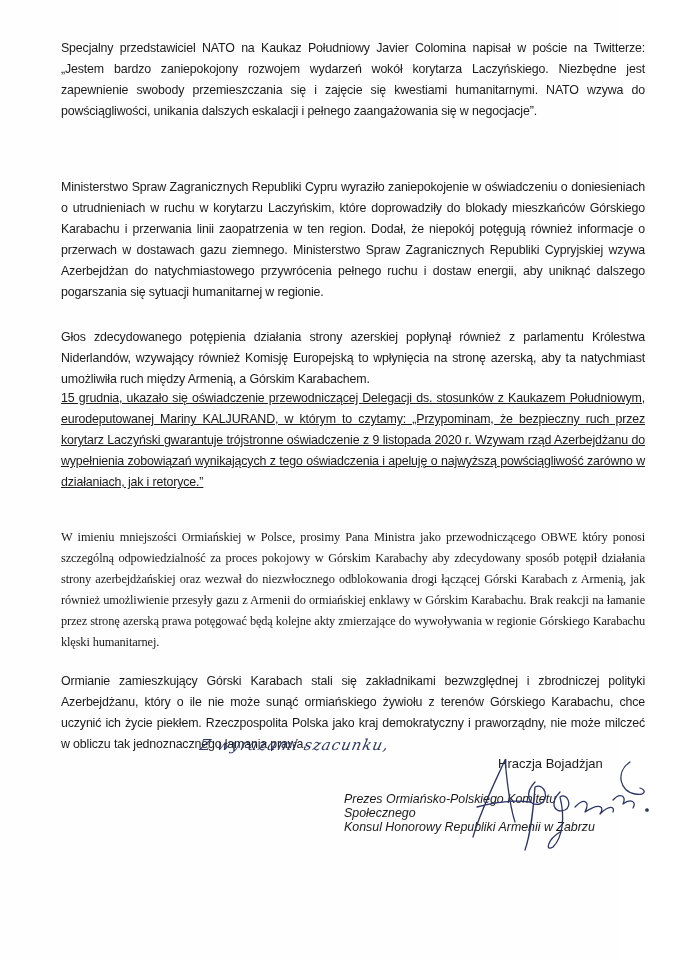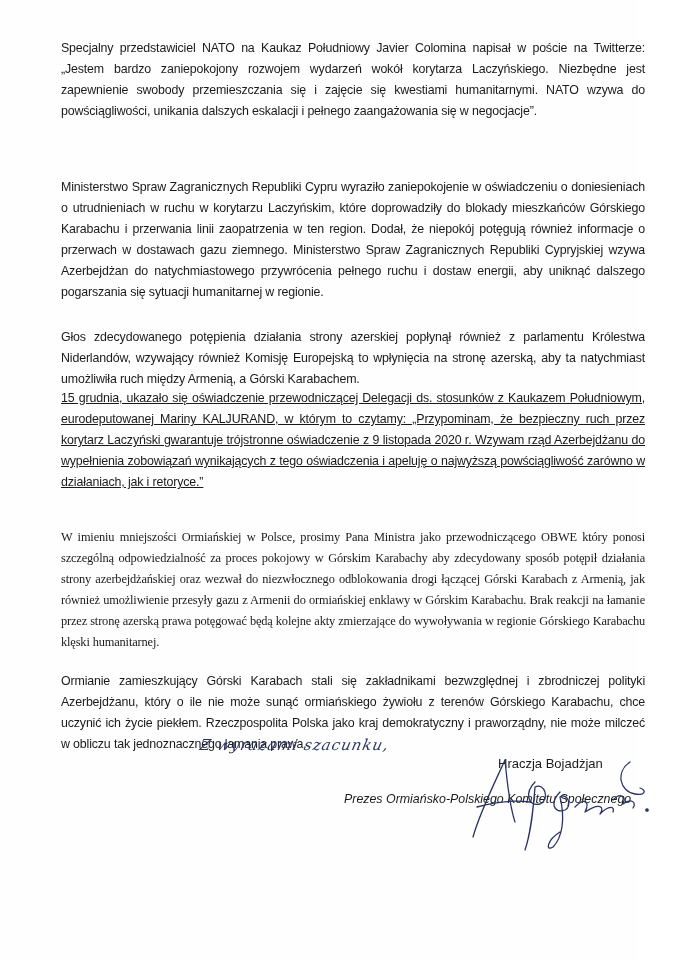--- a/index.html
+++ b/index.html
@@ -13,21 +13,20 @@
     position: relative;
     overflow: hidden;
     font-family: "Liberation Sans", sans-serif;
     color: #1a1a1a;
   }
   .page {
     position: absolute;
     left: 0; top: 0;
     width: 618px; height: 960px;
     background: #fefefe;
-    padding-left: 20px;
   }
   .para {
     position: absolute;
     left: 61px;
     width: 584px;
     font-size: 12.4px;
     line-height: 21px;
     text-align: justify;
     letter-spacing: -0.15px;
     margin: 0;
@@ -74,29 +73,30 @@
     pointer-events: none;
   }
 </style>
 </head>
 <body>
 
 <div class="page">
 
   <p class="para p1">Specjalny przedstawiciel NATO na Kaukaz Południowy Javier Colomina napisał w poście na Twitterze: „Jestem bardzo zaniepokojony rozwojem wydarzeń wokół korytarza Laczyńskiego. Niezbędne jest zapewnienie swobody przemieszczania się i zajęcie się kwestiami humanitarnymi. NATO wzywa do powściągliwości, unikania dalszych eskalacji i pełnego zaangażowania się w negocjacje”.</p>
   <p class="para p2">Ministerstwo Spraw Zagranicznych Republiki Cypru wyraziło zaniepokojenie w oświadczeniu o doniesieniach o utrudnieniach w ruchu w korytarzu Laczyńskim, które doprowadziły do blokady mieszkańców Górskiego Karabachu i przerwania linii zaopatrzenia w ten region. Dodał, że niepokój potęgują również informacje o przerwach w dostawach gazu ziemnego. Ministerstwo Spraw Zagranicznych Republiki Cypryjskiej wzywa Azerbejdżan do natychmiastowego przywrócenia pełnego ruchu i dostaw energii, aby uniknąć dalszego pogarszania się sytuacji humanitarnej w regionie.</p>
-  <p class="para p3">Głos zdecydowanego potępienia działania strony azerskiej popłynął również z parlamentu Królestwa Niderlandów, wzywający również Komisję Europejską to wpłynięcia na stronę azerską, aby ta natychmiast umożliwiła ruch między Armenią, a Górski Karabachem.</p>
+  <p class="para p3">Głos zdecydowanego potępienia działania strony azerskiej popłynął również z parlamentu Królestwa Niderlandów, wzywający również Komisję Europejską to wpłynięcia na stronę azerską, aby ta natychmiast umożliwiła ruch między Armenią, a Górskim Karabachem.</p>
   <p class="para p4">15 grudnia, ukazało się oświadczenie przewodniczącej Delegacji ds. stosunków z Kaukazem Południowym, eurodeputowanej Mariny KALJURAND, w którym to czytamy: „Przypominam, że bezpieczny ruch przez korytarz Laczyński gwarantuje trójstronne oświadczenie z 9 listopada 2020 r. Wzywam rząd Azerbejdżanu do wypełnienia zobowiązań wynikających z tego oświadczenia i apeluję o najwyższą powściągliwość zarówno w działaniach, jak i retoryce.”</p>
   <p class="para p5">W imieniu mniejszości Ormiańskiej w Polsce, prosimy Pana Ministra jako przewodniczącego OBWE który ponosi szczególną odpowiedzialność  za proces pokojowy w Górskim Karabachy aby zdecydowany sposób potępił działania strony azerbejdżańskiej oraz wezwał do niezwłocznego odblokowania drogi łączącej Górski Karabach z Armenią, jak również umożliwienie przesyły gazu z Armenii do ormiańskiej enklawy w Górskim Karabachu. Brak reakcji na łamanie przez stronę azerską prawa potęgować będą kolejne akty zmierzające do wywoływania w regionie Górskiego Karabachu klęski humanitarnej.</p>
   <p class="para p6">Ormianie zamieszkujący Górski Karabach stali się zakładnikami bezwzględnej i zbrodniczej polityki Azerbejdżanu, który o ile nie może sunąć ormiańskiego żywiołu z terenów Górskiego Karabachu, chce uczynić ich życie piekłem. Rzeczpospolita Polska jako kraj demokratyczny i praworządny, nie może milczeć w obliczu tak jednoznacznego łamania prawa.</p>
 
   <div class="closing">Z wyrazami szacunku,</div>
 
   <div class="signer-name">Hraczja Bojadżjan</div>
   <div class="signer-role r1">Prezes Ormiańsko-Polskiego Komitetu Społecznego</div>
+  <div class="signer-role r2">Konsul Honorowy Republiki Armenii w Zabrzu</div>
 
   <svg class="signature" viewBox="0 0 200 110">
     <g fill="none" stroke="#2b3565" stroke-width="1.3" stroke-linecap="round" stroke-linejoin="round">
       <path d="M50 8 C 40 30, 25 60, 18 85 M50 8 C 52 30, 55 55, 60 70 M22 55 C 40 50, 60 48, 75 50"></path>
       <path d="M80 30 C 70 40, 72 55, 85 52 C 95 48, 90 30, 80 35 C 78 60, 76 80, 70 98"></path>
       <path d="M105 40 C 95 50, 98 62, 110 58 C 118 54, 112 40, 105 45 C 110 65, 108 85, 98 95 C 90 100, 92 88, 105 80"></path>
       <path d="M120 55 C 130 45, 135 50, 130 60 C 145 50, 150 55, 145 62 C 155 52, 160 55, 158 60"></path>
       <path d="M175 10 C 160 20, 165 40, 180 42 C 190 44, 192 38, 185 36"></path>
       <path d="M158 48 C 165 40, 172 44, 168 52 C 176 46, 182 50, 178 56"></path>
       <circle cx="192" cy="58" r="1.2" fill="#2b3565"></circle>

